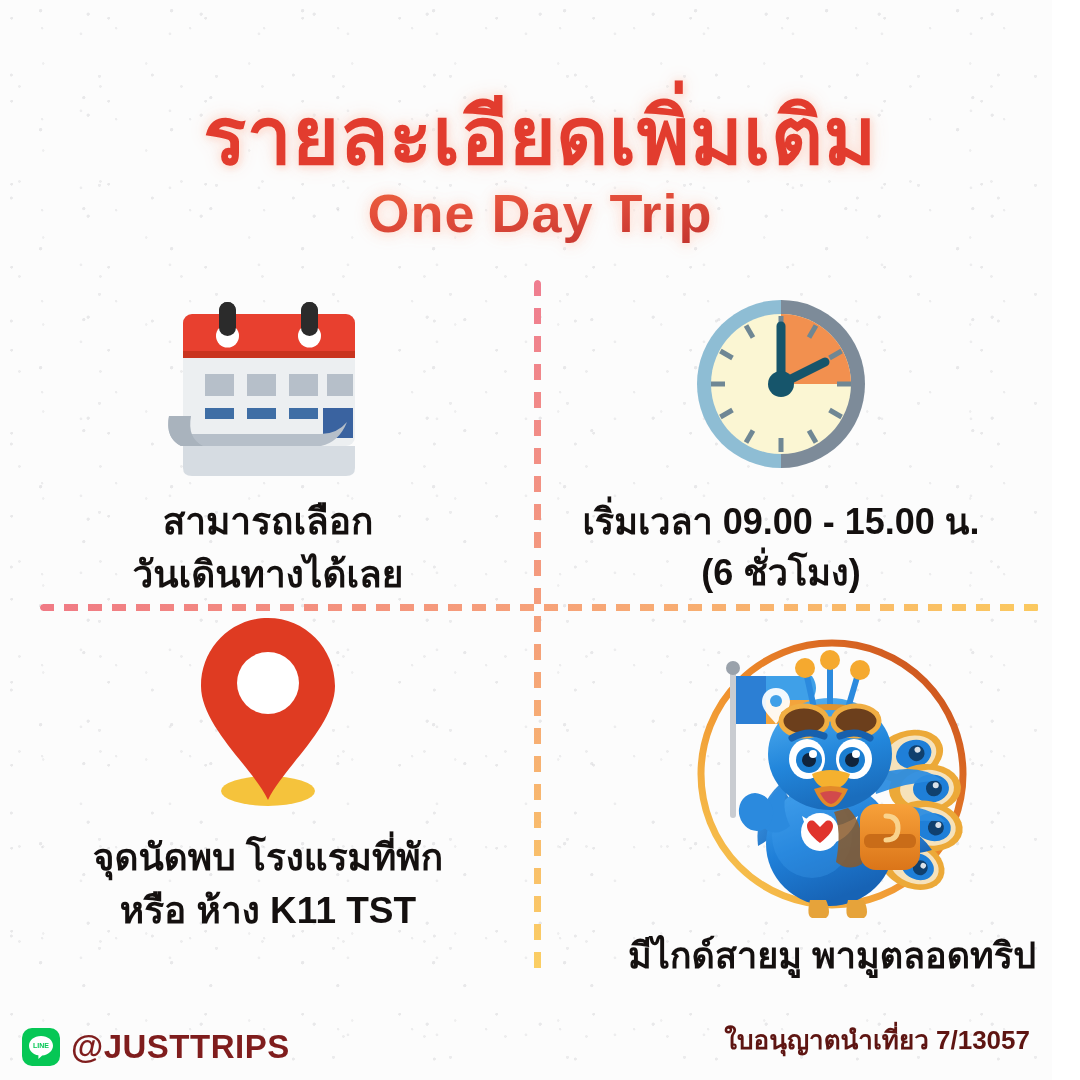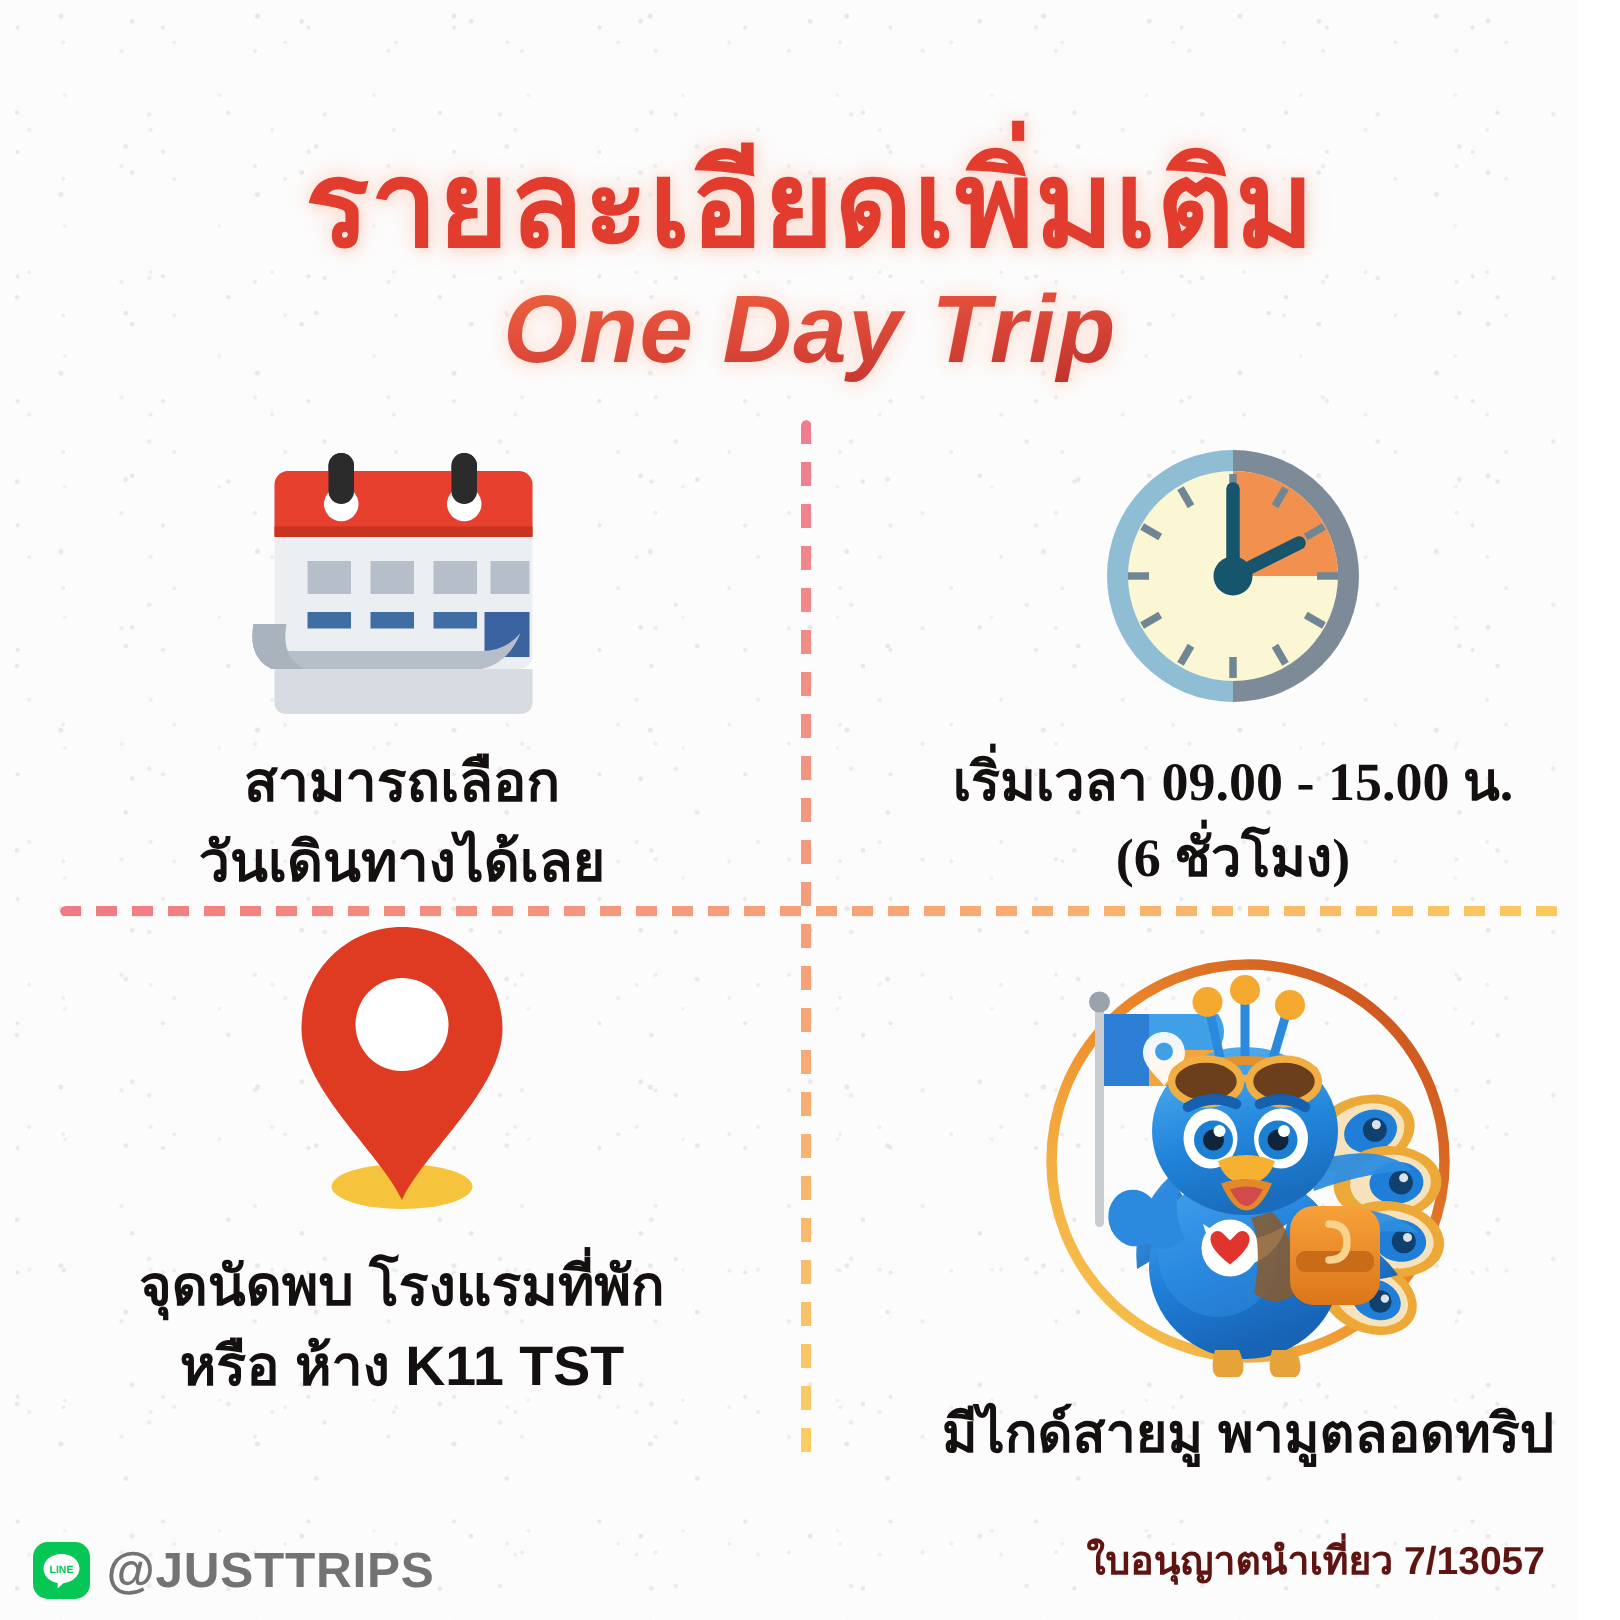--- a/index.html
+++ b/index.html
@@ -79,21 +79,21 @@
   .title-th{
     font-size:80px;font-weight:bold;line-height:1.02;
     color:#e23c2e;
     letter-spacing:.5px;
     text-shadow:
       0 0 6px #fde5dd, 0 0 12px #fbe2d8, 0 0 20px rgba(253,229,221,.95),
       2px 3px 5px rgba(255,230,222,.9);
   }
   .title-en{
     margin-top:4px;
-    font-size:64px;font-weight:bold;font-style:italic;
+    font-size:54px;font-weight:bold;
     letter-spacing:1px;
     background:linear-gradient(175deg,#f07a3e 0%,#e5503c 42%,#b02427 100%);
     -webkit-background-clip:text;background-clip:text;color:transparent;
     filter:drop-shadow(0 0 7px rgba(253,228,219,.95)) drop-shadow(0 2px 3px rgba(255,228,218,.9));
   }
 
   
   .div-h{
     position:absolute;left:40px;width:1000px;top:604px;height:7px;border-radius:4px;
     background-image:linear-gradient(90deg,#f07a85 0%,#f6a07a 48%,#fbc95f 100%);
@@ -110,38 +110,38 @@
   
   .cell{position:absolute;display:flex;flex-direction:column;align-items:center;justify-content:center;}
   .cell .art{display:flex;align-items:center;justify-content:center;}
   .caption{
     text-align:center;color:#14100f;font-weight:bold;line-height:1.42;
     font-size:37px;margin-top:14px;
   }
   .caption .l2{display:block;}
 
   #cell-tl{left:18px;top:296px;width:500px;}
-  #cell-tr{left:572px;top:296px;width:500px;font-family:Liberation Serif, serif;}
+  #cell-tr{left:531px;top:296px;width:500px;}
   #cell-bl{left:18px;top:610px;width:500px;}
   #cell-br{left:576px;top:626px;width:512px;}
 
   #cell-br .caption{margin-top:4px;font-size:36px;}
   #cell-tr .caption{font-size:36px;margin-top:24px;}
   #cell-bl .caption{font-size:37px;margin-top:26px;}
 
   
   .footer-left{
     position:absolute;left:22px;bottom:14px;display:flex;align-items:center;gap:11px;z-index:9;
   }
   .line-badge{
     width:38px;height:38px;border-radius:10px;background:#06c755;
     display:flex;align-items:center;justify-content:center;flex:none;
   }
   .handle{
-    font-size:33px;font-weight:bold;color:#737373;letter-spacing:.5px;
+    font-size:33px;font-weight:bold;color:#7f1d1d;letter-spacing:.5px;
     text-shadow:0 1px 0 rgba(255,255,255,.25);
   }
   .footer-right{
     position:absolute;right:22px;bottom:20px;z-index:9;
     font-size:26px;font-weight:bold;color:#5e1512;
   }
 </style>
 </head>
 <body>
 

